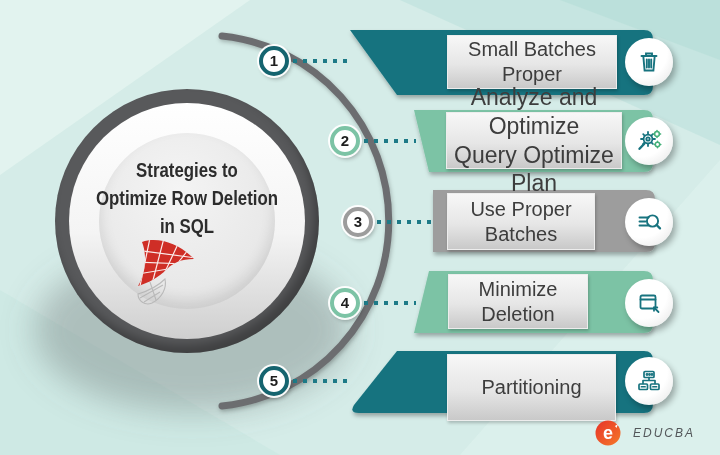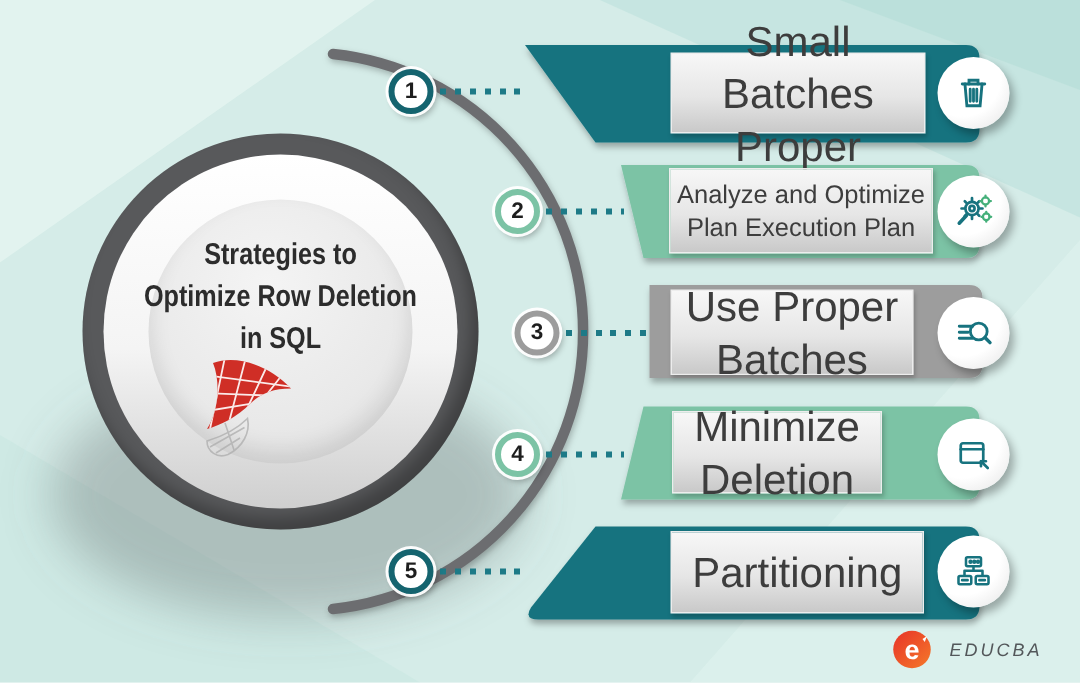--- a/index.html
+++ b/index.html
@@ -45,23 +45,23 @@
   .connector {
     position:absolute; height:4px; z-index:2; color:#1d7a87;
     background-image:repeating-linear-gradient(90deg, currentColor 0 4px, transparent 4px 10px);
   }
   
   .plate {
     position:absolute; z-index:4; display:flex; flex-direction:column;
     align-items:center; justify-content:center;
     background:linear-gradient(180deg,#f7f7f7 0%,#e6e6e6 55%,#c9c9c9 100%);
     border:1px solid #ededed; box-shadow:1px 2px 3px rgba(0,0,0,.22);
-    color:#3d3d3d; font-size:28px; line-height:1.25; text-align:center;
-  }
-  .plate.small { font-size:17px; }
+    color:#3d3d3d; font-size:20px; line-height:1.25; text-align:center;
+  }
+  .plate.small { font-size:23px; }
   
   .icon-circle {
     position:absolute; width:48px; height:48px; border-radius:50%; z-index:5;
     background:radial-gradient(circle at 35% 30%, #ffffff 55%, #e3e3e3 100%);
     box-shadow:3px 4px 6px rgba(0,0,0,.30);
     display:flex; align-items:center; justify-content:center; color:#17737f;
   }
   .icon-circle svg { display:block; }
   
   .brand { position:absolute; left:592px; top:417px; z-index:6; display:flex; align-items:center; }
@@ -140,31 +140,31 @@
   <div class="connector" style="left: 377px; top: 220px; width: 54px; color: rgb(29, 122, 135);"></div>
   <div class="connector" style="left: 364px; top: 301px; width: 52px; color: rgb(29, 122, 135);"></div>
   <div class="connector" style="left: 293px; top: 379px; width: 58px; color: rgb(29, 122, 135);"></div>
 
   <div class="plate" style="left:447px; top:35px;  width:170px; height:54px;">
     <span>Small Batches</span>
     <span>Proper</span>
   </div>
   <div class="plate small" style="left:446px; top:112px; width:176px; height:57px;">
     <span>Analyze and Optimize</span>
-    <span>Plan Execution Plan</span>
-  </div>
-  <div class="plate" style="left:447px; top:193px; width:162px; height:57px;">
+    <span>Query Optimize Plan</span>
+  </div>
+  <div class="plate" style="left:447px; top:193px; width:148px; height:57px;">
     <span>Use Proper</span>
     <span>Batches</span>
   </div>
   <div class="plate" style="left:448px; top:274px; width:140px; height:55px;">
     <span>Minimize</span>
     <span>Deletion</span>
   </div>
-  <div class="plate" style="left:447px; top:354px; width:169px; height:55px;">
+  <div class="plate" style="left:447px; top:354px; width:169px; height:67px;">
     <span>Partitioning</span>
   </div>
 
   <div class="icon-circle" style="left: 625px; top: 38px; color: rgb(23, 115, 127);">
     <svg width="28" height="28" viewBox="0 0 28 28" fill="none" stroke="currentColor" stroke-width="1.9" stroke-linecap="round">
       <path d="M6.5 8 H21.5"></path>
       <path d="M11 8 V5.5 H17 V8"></path>
       <path d="M8.3 8 L9.6 22.5 H18.4 L19.7 8"></path>
       <path d="M11.8 11.5 V19.5 M14 11.5 V19.5 M16.2 11.5 V19.5"></path>
     </svg>

